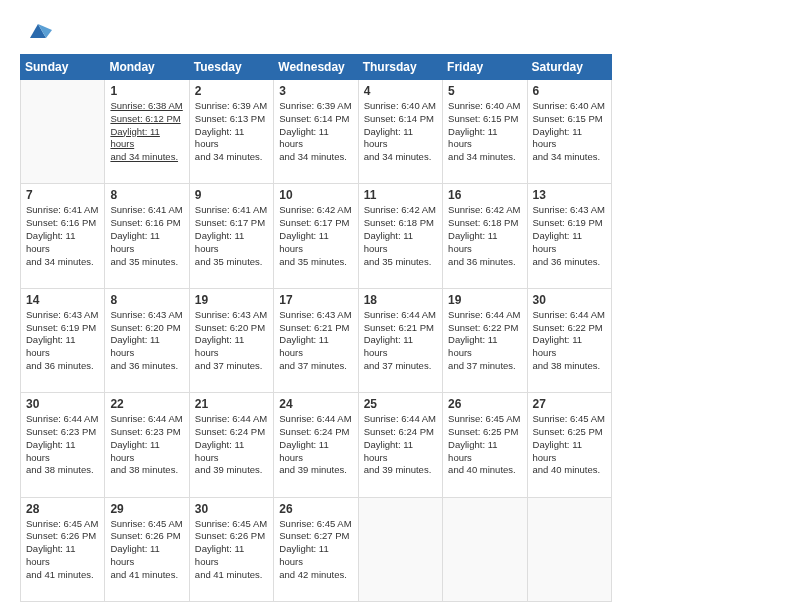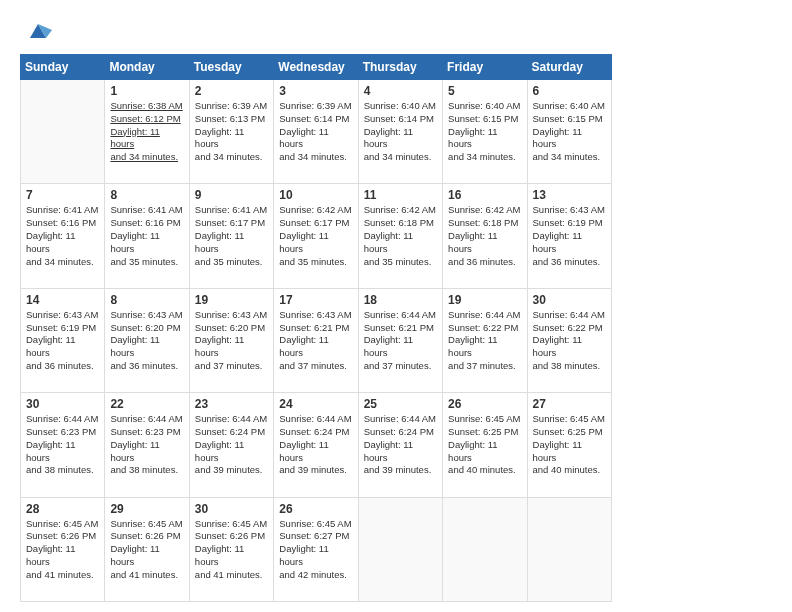--- a/index.html
+++ b/index.html
@@ -289,21 +289,21 @@
 and 38 minutes.</div>
           </td>
           <td>
             <div class="day-number">22</div>
             <div class="day-info" style="white-space: pre-line;">Sunrise: 6:44 AM
 Sunset: 6:23 PM
 Daylight: 11 hours
 and 38 minutes.</div>
           </td>
           <td>
-            <div class="day-number">23</div>
+            <div class="day-number">21</div>
             <div class="day-info" style="white-space: pre-line;">Sunrise: 6:44 AM
 Sunset: 6:24 PM
 Daylight: 11 hours
 and 39 minutes.</div>
           </td>
           <td>
             <div class="day-number">24</div>
             <div class="day-info" style="white-space: pre-line;">Sunrise: 6:44 AM
 Sunset: 6:24 PM
 Daylight: 11 hours

